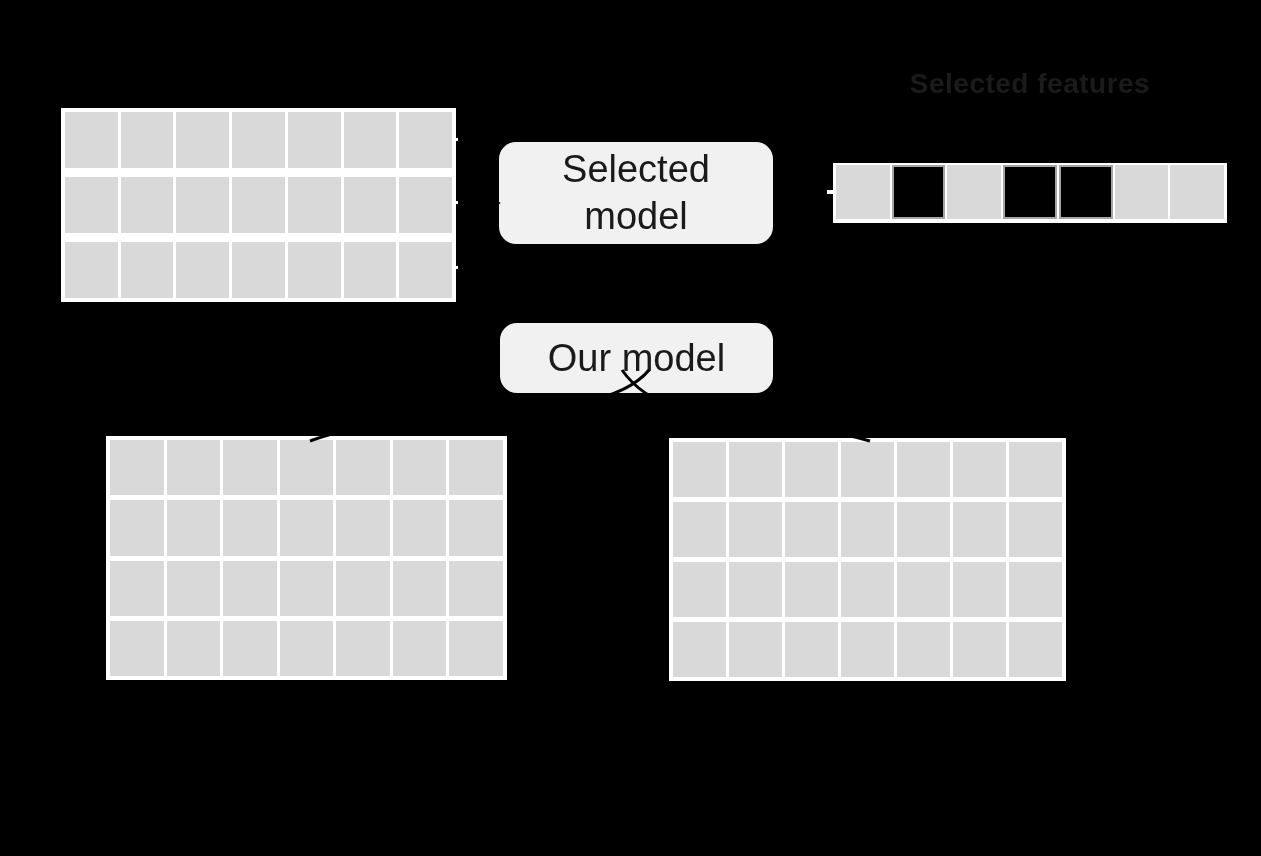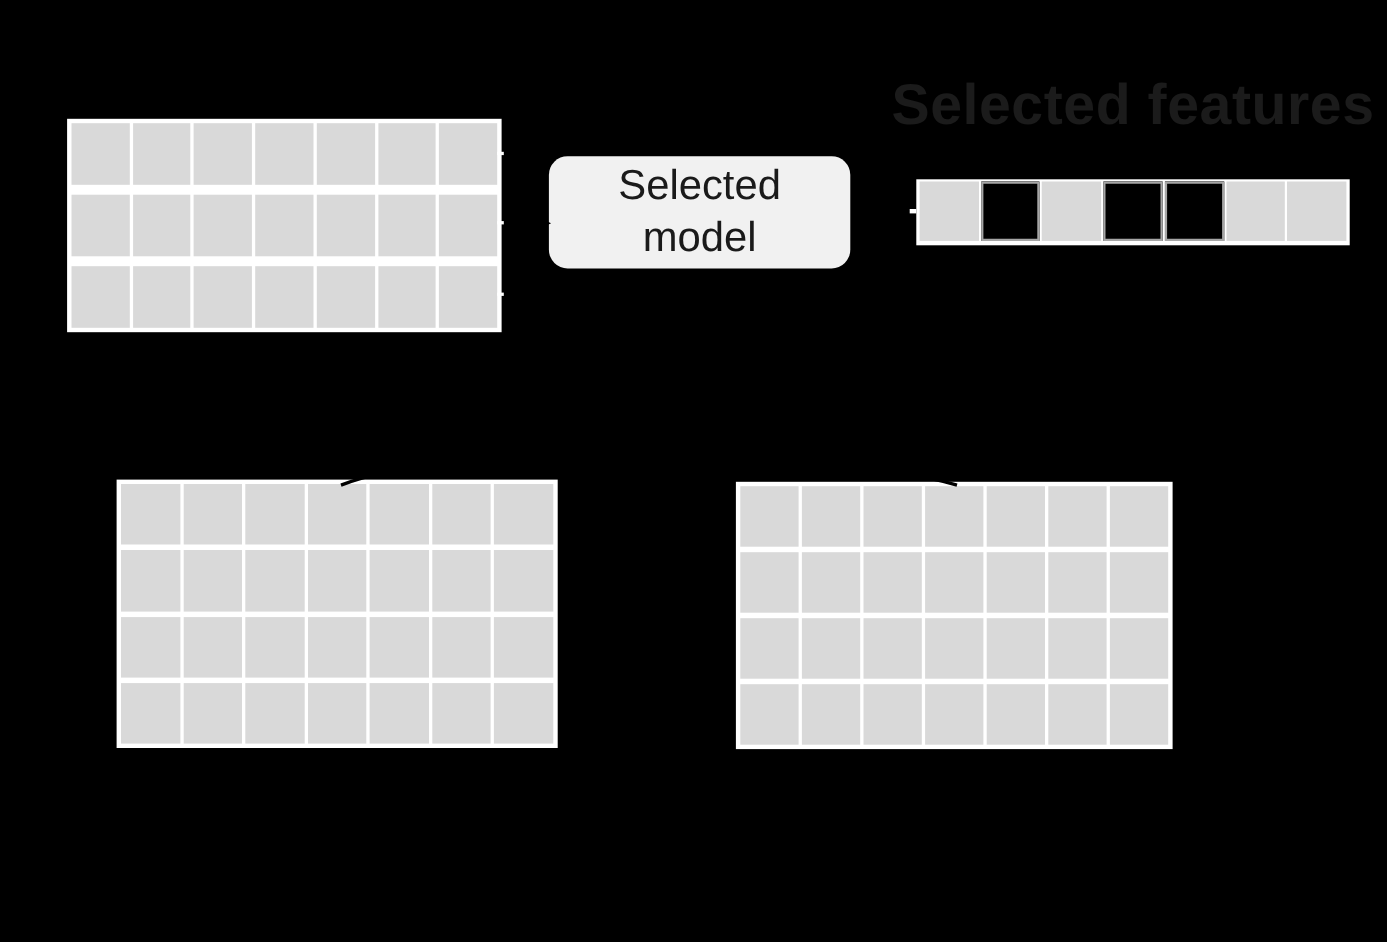--- a/index.html
+++ b/index.html
@@ -46,21 +46,21 @@
     color:var(--button_text,#1a1a1a);
     font-size:38px;line-height:47px;
   }
   .btn span{white-space:pre-line;}
   
   .title{
     position:absolute;
     margin:0;
     color:var(--title_text,#1b1b1b);
     font-weight:bold;
-    font-size:52px;line-height:1;
+    font-size:28px;line-height:1;
     letter-spacing:.5px;
     text-align:center;
   }
   
   .tick{position:absolute;background:var(--panel,#fff);z-index:6;}
   
   .arrows{position:absolute;left:0;top:0;z-index:5;pointer-events:none;}
   .arrow-line{stroke:var(--arrow,#000);stroke-width:3;fill:none;}
   .arrow-head{fill:var(--arrow,#000);stroke:none;}
 </style>
@@ -103,20 +103,23 @@
   <section class="mask-row" style="left:833px;top:163px;width:394px;height:60px;">
       <div class="cell"></div>
       <div class="cell on"></div>
       <div class="cell"></div>
       <div class="cell on"></div>
       <div class="cell on"></div>
       <div class="cell"></div>
       <div class="cell"></div>
     </section>
 
+  <div class="btn" style="left:500px;top:323px;width:273px;height:70px;">
+    <span>Our model</span>
+  </div>
 
   <section class="grid-panel" style="left:106px;top:436px;width:401px;height:244px;--cols:7;--colgap:3px;--rowgap:5px;">
       <div class="cell"></div>
       <div class="cell"></div>
       <div class="cell"></div>
       <div class="cell"></div>
       <div class="cell"></div>
       <div class="cell"></div>
       <div class="cell"></div>
       <div class="cell"></div>

